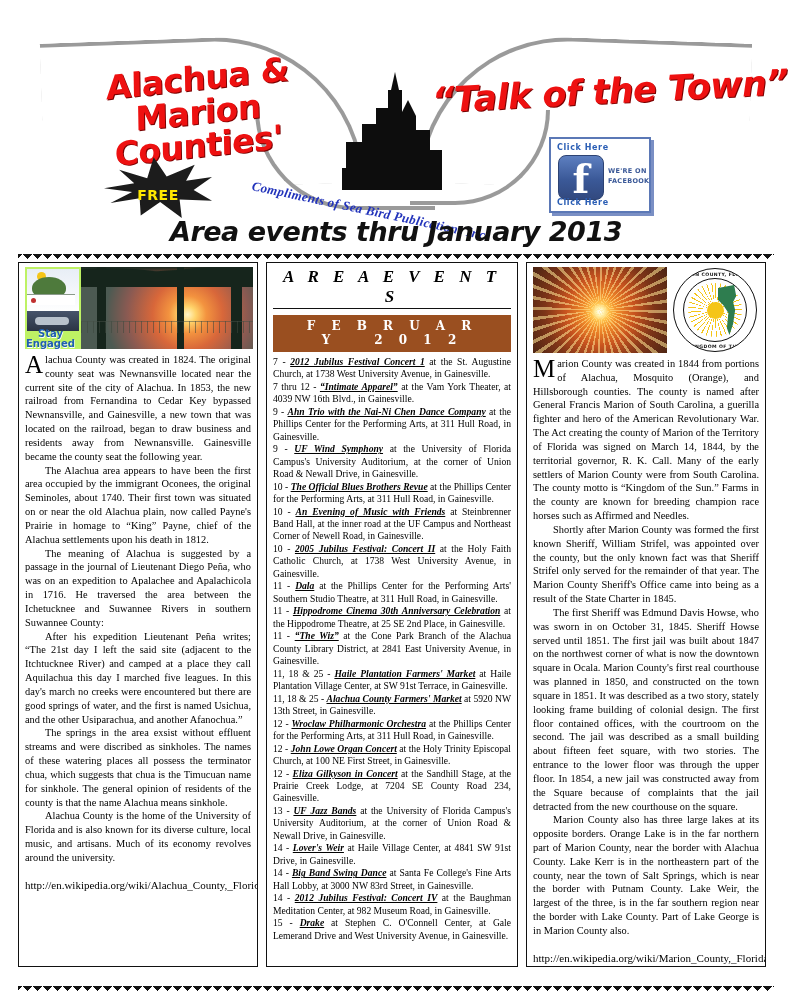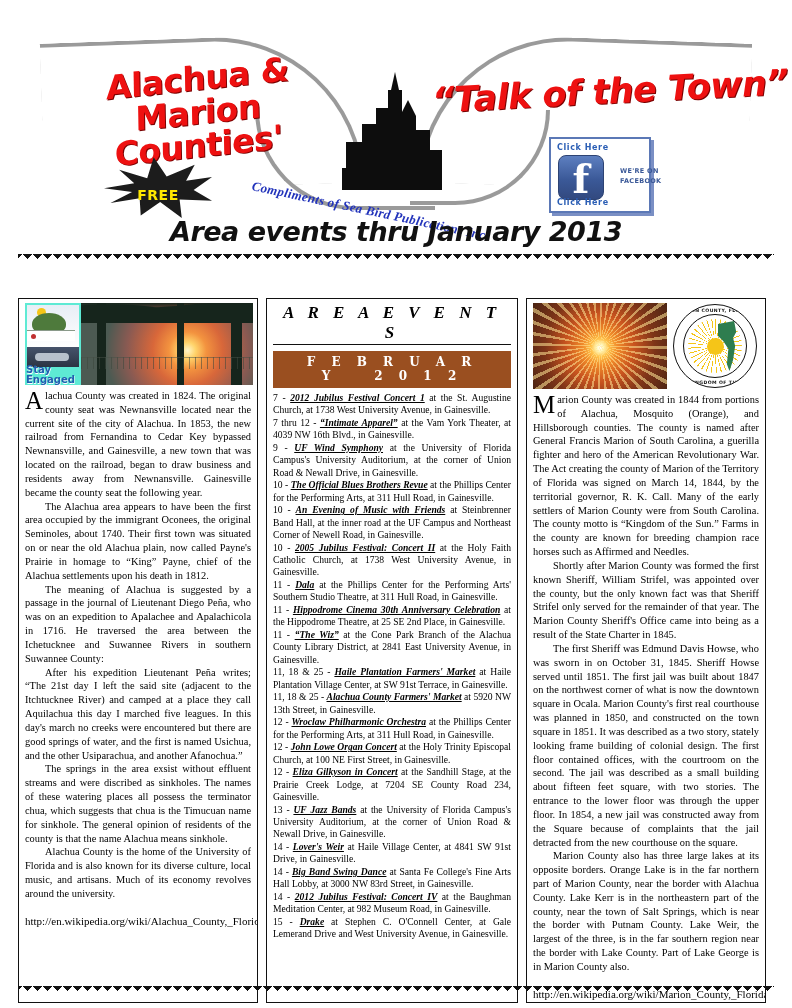--- a/index.html
+++ b/index.html
@@ -185,21 +185,20 @@
     position: absolute;
     left: 57px; top: 28px;
     width: 43px;
     color: #3b5998;
     font-family: "DejaVu Sans", sans-serif;
     font-weight: bold;
     font-size: 6.5px;
     line-height: 1.5;
     letter-spacing: 0.3px;
     text-transform: uppercase;
-    margin-left: 12px;
   }
 
   .area-events-date {
     position: absolute;
     left: 0; right: 0; top: 216px;
     text-align: center;
     color: #111111;
     font-family: "DejaVu Sans", sans-serif;
     font-weight: bold;
     font-style: italic;
@@ -228,21 +227,20 @@
     width: 792px;
     display: flex;
     gap: 8px;
     padding: 0 18px;
   }
 
   .col {
     border: 1.5px solid #111111;
     padding: 4px 6px 5px 6px;
     background: #ffffff;
-    margin-top: 36px;
   }
   .col-left  { width: 240px; height: 705px; overflow: hidden; }
   .col-mid   { width: 252px; height: 705px; overflow: hidden; border: 1.5px solid #111111; }
   .col-right { width: 240px; height: 705px; overflow: hidden; }
 
   .body-text {
     font-family: "Liberation Serif", serif;
     font-size: 10.4px;
     line-height: 1.33;
     text-align: justify;
@@ -307,21 +305,22 @@
     left: 0; right: 0; bottom: 16px;
     height: 12px;
     background: repeating-linear-gradient(90deg, rgba(60,70,60,.55) 0 1px, transparent 1px 6px);
     border-top: 1px solid rgba(70,80,70,.5);
   }
 
   .stay-engaged {
     position: absolute;
     left: 0; top: 0;
     width: 56px; height: 82px;
-    background: #5eead4;
+    background: #bef264;
+    text-align: center;
   }
   .se-scene {
     position: absolute;
     left: 2px; top: 2px;
     width: 52px; height: 44px;
     background: linear-gradient(#e8eef6, #ffffff);
   }
   .se-scene .sun {
     position: absolute; left: 10px; top: 3px;
     width: 9px; height: 9px; border-radius: 50%;
@@ -576,20 +575,21 @@
     <div class="col col-mid">
       <div class="area-events-head">A R E A    E V E N T S</div>
 
       <div class="month-banner">
         <span>F E B R U A R Y</span><span class="yr">2 0 1 2</span>
       </div>
 
       <ul class="event-list" id="event-list">
           <li><span>7 - </span><span class="event-title">2012 Jubilus Festival Concert 1</span><span> at the St. Augustine Church, at 1738 West University Avenue, in Gainesville.</span></li>
           <li><span>7 thru 12 - </span><span class="event-title">“Intimate Apparel”</span><span> at the Vam York Theater, at 4039 NW 16th Blvd., in Gainesville.</span></li>
+          <li><span>9 - </span><span class="event-title">Ahn Trio with the Nai-Ni Chen Dance Company</span><span> at the Phillips Center for the Performing Arts, at 311 Hull Road, in Gainesville.</span></li>
           <li><span>9 - </span><span class="event-title">UF Wind Symphony</span><span> at the University of Florida Campus's University Auditorium, at the corner of Union Road &amp; Newall Drive, in Gainesville.</span></li>
           <li><span>10 - </span><span class="event-title">The Official Blues Brothers Revue</span><span> at the Phillips Center for the Performing Arts, at 311 Hull Road, in Gainesville.</span></li>
           <li><span>10 - </span><span class="event-title">An Evening of Music with Friends</span><span> at Steinbrenner Band Hall, at the inner road at the UF Campus and Northeast Corner of Newell Road, in Gainesville.</span></li>
           <li><span>10 - </span><span class="event-title">2005 Jubilus Festival: Concert II</span><span> at the Holy Faith Catholic Church, at 1738 West University Avenue, in Gainesville.</span></li>
           <li><span>11 - </span><span class="event-title">Dala</span><span> at the Phillips Center for the Performing Arts' Southern Studio Theatre, at 311 Hull Road, in Gainesville.</span></li>
           <li><span>11 - </span><span class="event-title">Hippodrome Cinema 30th Anniversary Celebration</span><span> at the Hippodrome Theatre, at 25 SE 2nd Place, in Gainesville.</span></li>
           <li><span>11 - </span><span class="event-title">“The Wiz”</span><span> at the Cone Park Branch of the Alachua County Library District, at 2841 East University Avenue, in Gainesville.</span></li>
           <li><span>11, 18 &amp; 25 - </span><span class="event-title">Haile Plantation Farmers' Market</span><span> at Haile Plantation Village Center, at SW 91st Terrace, in Gainesville.</span></li>
           <li><span>11, 18 &amp; 25 - </span><span class="event-title">Alachua County Farmers' Market</span><span> at 5920 NW 13th Street, in Gainesville.</span></li>
           <li><span>12 - </span><span class="event-title">Wroclaw Philharmonic Orchestra</span><span> at the Phillips Center for the Performing Arts, at 311 Hull Road, in Gainesville.</span></li>

